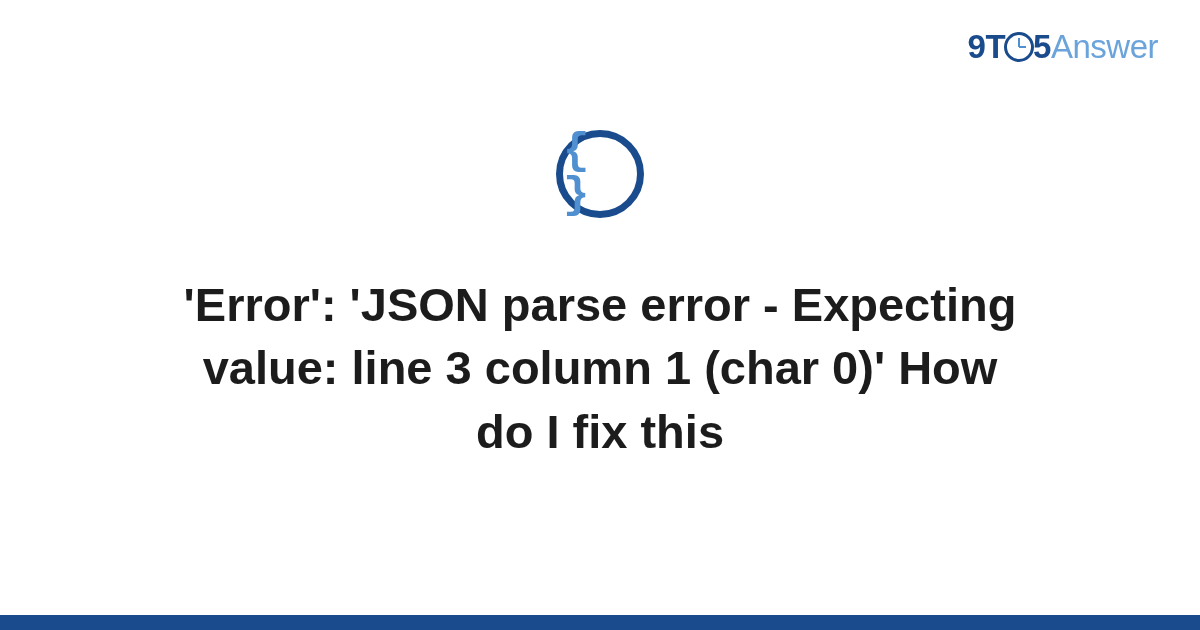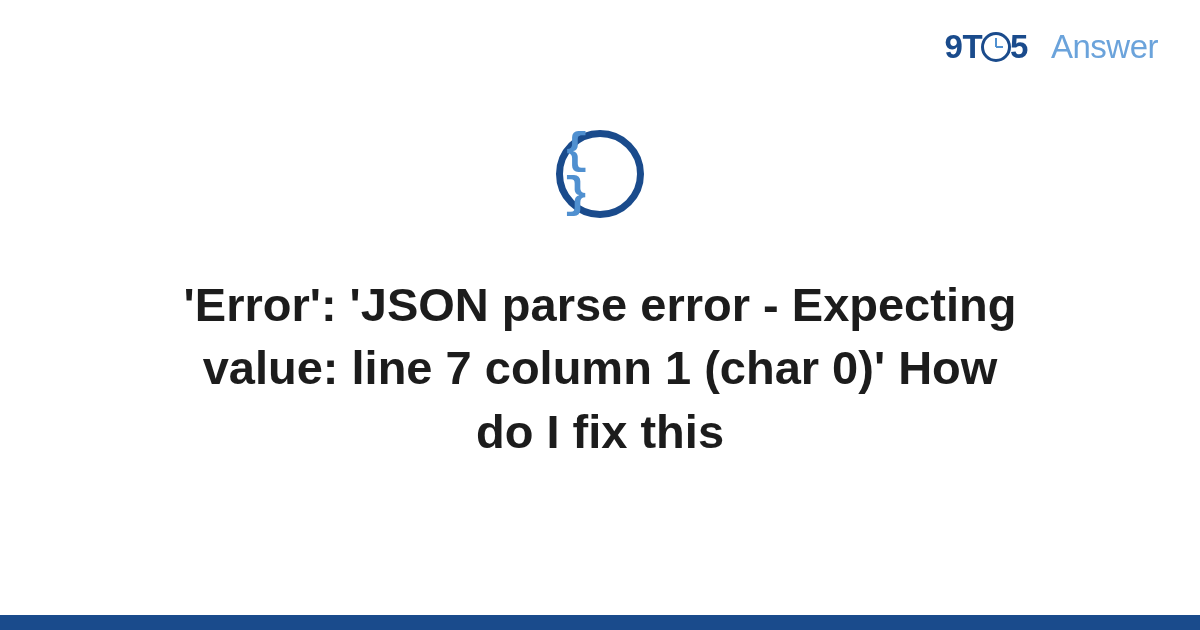--- a/index.html
+++ b/index.html
@@ -60,21 +60,20 @@
       background: #5090d0;
       transform-origin: top center;
       transform: translate(-50%, 0) rotate(-90deg);
     }
     .logo .five {
       color: #1a4b8c;
     }
     .logo .answer {
       color: #6ba3db;
       font-weight: normal;
-      margin-left: 23px;
     }
     .center-content {
       position: absolute;
       top: 130px;
       left: 0;
       right: 0;
       display: flex;
       flex-direction: column;
       align-items: center;
     }
@@ -119,16 +118,16 @@
 <body>
 
 <div class="logo">
   <span class="nine">9</span><span class="t">T</span><span class="clock"></span><span class="five">5</span><span class="answer">Answer</span>
 </div>
 
 <div class="center-content">
   <div class="icon-circle">
     <span class="braces">{ }</span>
   </div>
-  <h1 class="title">'Error': 'JSON parse error - Expecting value: line 7 column 1 (char 0)' How do I fix this</h1>
+  <h1 class="title">'Error': 'JSON parse error - Expecting value: line 3 column 1 (char 0)' How do I fix this</h1>
 </div>
 
 <div class="bottom-bar"></div>
 
 </body></html>

